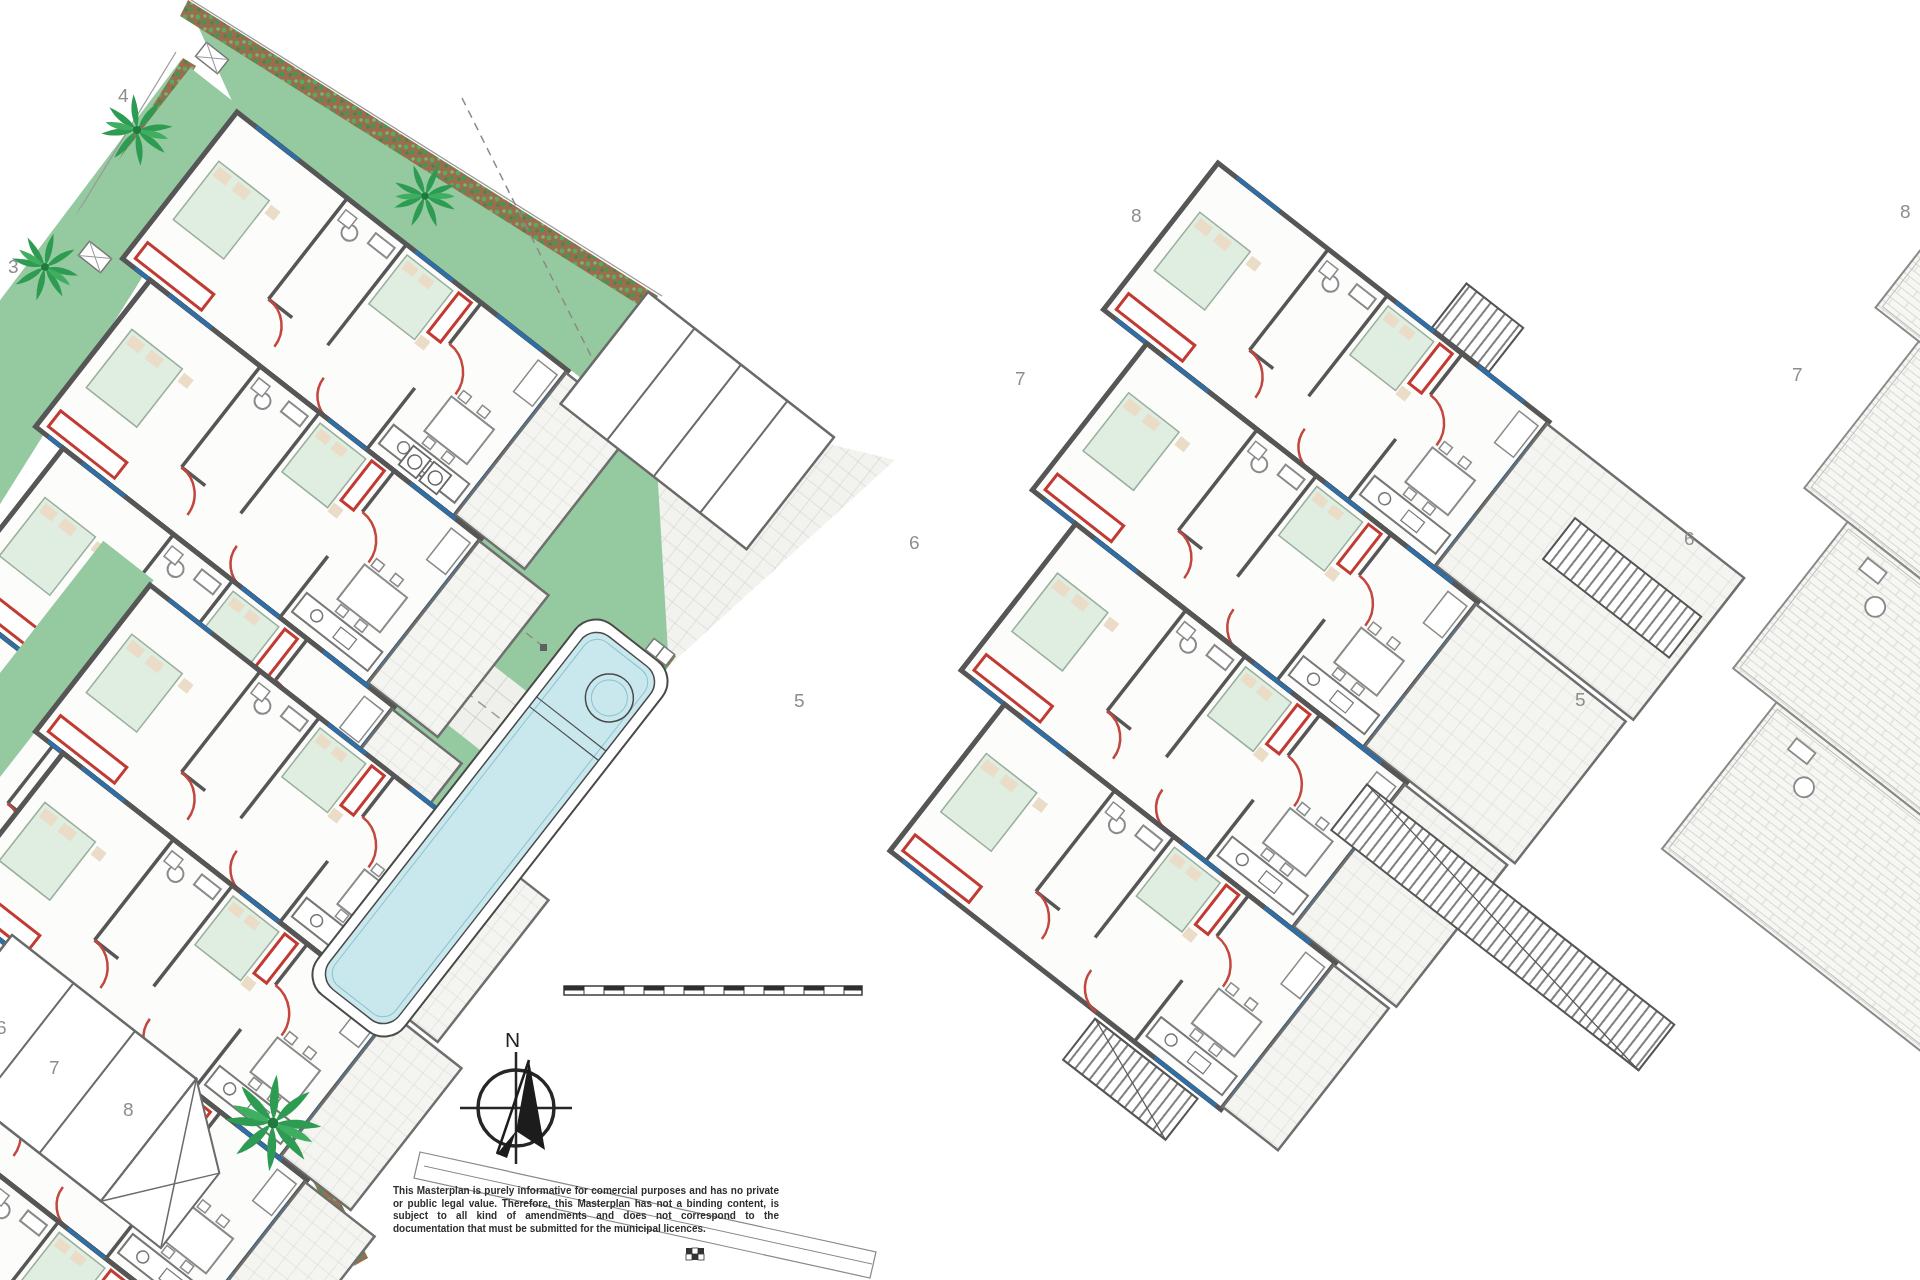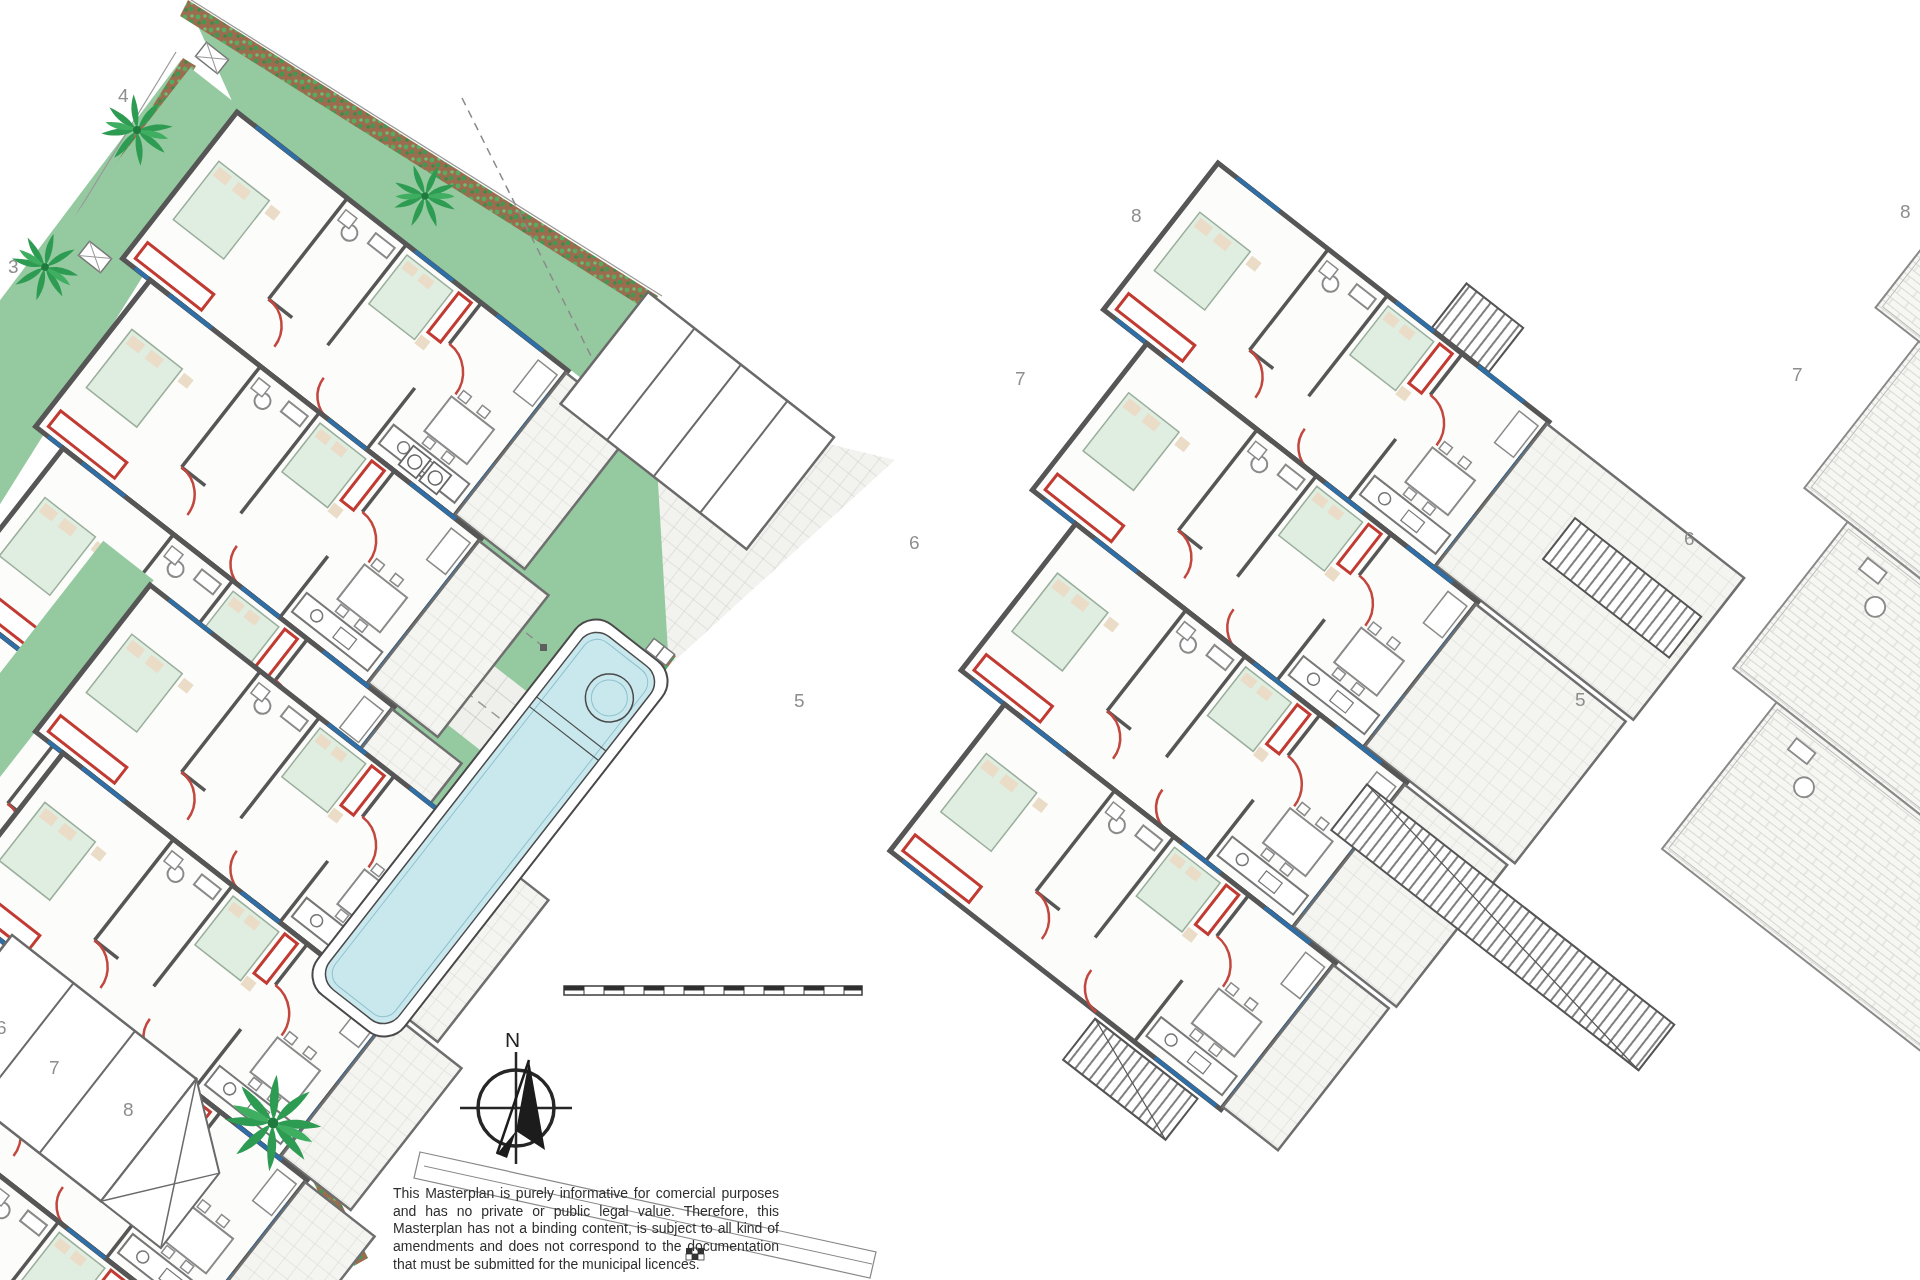--- a/index.html
+++ b/index.html
@@ -4,21 +4,21 @@
 <style>
   html,body{margin:0;padding:0;}
   body{width:1920px;height:1280px;position:relative;background:#ffffff;overflow:hidden;
        font-family:"Liberation Sans",sans-serif;}
   #plan-svg{position:absolute;left:0;top:0;}
   .plan-num{position:absolute;font-size:19px;color:#8e8e8e;line-height:1;
             font-family:"Liberation Sans",sans-serif;}
   #north-label{position:absolute;left:505px;top:1028px;font-size:21px;color:#222;
                font-family:"Liberation Sans",sans-serif;}
   #disclaimer{position:absolute;left:393px;top:1185px;width:386px;
-              font-size:14px;font-weight:400;line-height:1.26;color:#2e2e2e;
+              font-size:10px;font-weight:700;line-height:1.26;color:#2e2e2e;
               text-align:justify;font-family:"Liberation Sans",sans-serif;}
 </style>
 </head>
 <body>
 
 <svg id="plan-svg" width="1920" height="1280" viewBox="0 0 1920 1280">
   <defs>
     <pattern id="tiles0" width="15" height="15" patternUnits="userSpaceOnUse">
       <rect width="15" height="15" fill="#f4f4f1"></rect>
       <path d="M15 0H0V15" stroke="#d7d7d3" stroke-width="1" fill="none"></path>

